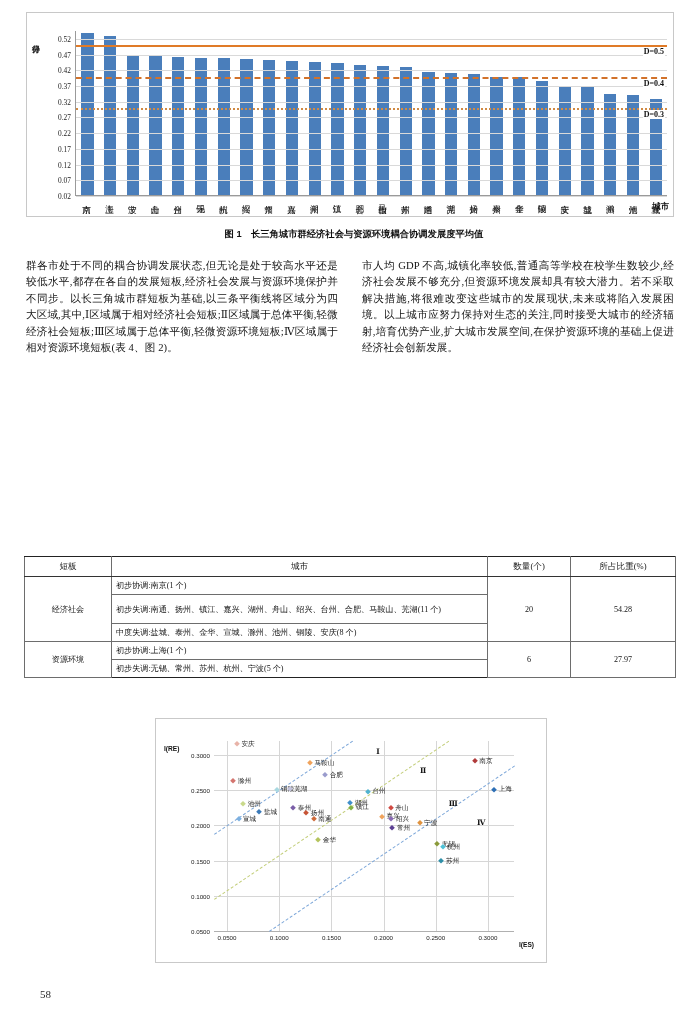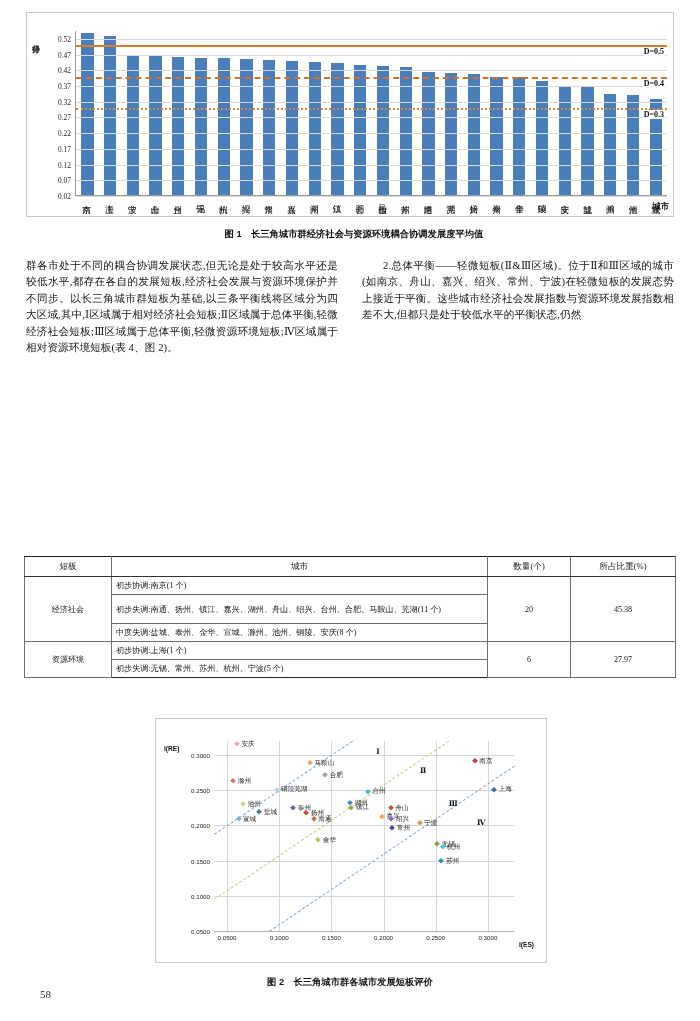--- a/index.html
+++ b/index.html
@@ -387,40 +387,40 @@
     <div class="bc-xtitle">城市</div>
   </div>
 
   <div class="fig-caption" style="position:absolute;left:4px;top:228px;width:700px;">图 1　长三角城市群经济社会与资源环境耦合协调发展度平均值</div>
 
   <div class="cols">
     <div class="col">
       <p>群各市处于不同的耦合协调发展状态,但无论是处于较高水平还是较低水平,都存在各自的发展短板,经济社会发展与资源环境保护并不同步。以长三角城市群短板为基础,以三条平衡线将区域分为四大区域,其中,Ⅰ区域属于相对经济社会短板;Ⅱ区域属于总体平衡,轻微经济社会短板;Ⅲ区域属于总体平衡,轻微资源环境短板;Ⅳ区域属于相对资源环境短板(表 4、图 2)。</p>
     </div>
     <div class="col">
-      <p class="indent">2.总体平衡——轻微短板(Ⅱ&amp;Ⅲ区域)。位于Ⅱ和Ⅲ区域的城市(如南京、舟山、嘉兴、绍兴、常州、宁波)在轻微短板的发展态势上接近于平衡。这些城市经济社会发展指数与资源环境发展指数相差不大,但都只是处于较低水平的平衡状态,仍然</p>
+      <p>市人均 GDP 不高,城镇化率较低,普通高等学校在校学生数较少,经济社会发展不够充分,但资源环境发展却具有较大潜力。若不采取解决措施,将很难改变这些城市的发展现状,未来或将陷入发展困境。以上城市应努力保持对生态的关注,同时接受大城市的经济辐射,培育优势产业,扩大城市发展空间,在保护资源环境的基础上促进经济社会创新发展。</p>
     </div>
   </div>
 
   <div class="tbl-wrap">
     <table class="t4">
       <thead>
         <tr>
           <th class="c-short">短板</th>
           <th class="c-city" style="text-align:center">城市</th>
           <th class="c-num">数量(个)</th>
           <th class="c-pct">所占比重(%)</th>
         </tr>
       </thead>
       <tbody id="t4body">
           <tr>
             <td class="c-short" rowspan="3">经济社会</td>
             <td class="c-city">初步协调:南京(1 个)</td>
             <td class="c-num" rowspan="3">20</td>
-            <td class="c-pct" rowspan="3">45.38</td>
+            <td class="c-pct" rowspan="3">54.28</td>
           </tr>
           <tr>
             <td class="c-city" style="height: 24px;">初步失调:南通、扬州、镇江、嘉兴、湖州、舟山、绍兴、台州、合肥、马鞍山、芜湖(11 个)</td>
           </tr>
           <tr>
             <td class="c-city">中度失调:盐城、泰州、金华、宣城、滁州、池州、铜陵、安庆(8 个)</td>
           </tr>
           <tr>
             <td class="c-short" rowspan="2">资源环境</td>
             <td class="c-city">初步协调:上海(1 个)</td>
@@ -518,16 +518,15 @@
         <div class="sc-lab" style="left: 265.37px; top: 15.8556px;">南京</div>
         <div class="sc-pt" title="上海" style="left: 280.174px; top: 48.5556px; background: rgb(45, 111, 181);"></div>
         <div class="sc-lab" style="left: 284.674px; top: 44.3556px;">上海</div>
         <div class="sc-region" style="left: 162.261px; top: 6.25926px;">Ⅰ</div>
         <div class="sc-region" style="left: 206.087px; top: 24.9074px;">Ⅱ</div>
         <div class="sc-region" style="left: 234.783px; top: 57.6296px;">Ⅲ</div>
         <div class="sc-region" style="left: 262.957px; top: 76.9815px;">Ⅳ</div>
       </div>
   </div>
 
-  <div class="fig-caption" style="position:absolute;left:0;top:976px;width:700px;">图 2　长三角城市群各城市发展短板评价</div>
 
   <div class="pagenum">58</div>
 </div>
 
 </body></html>

